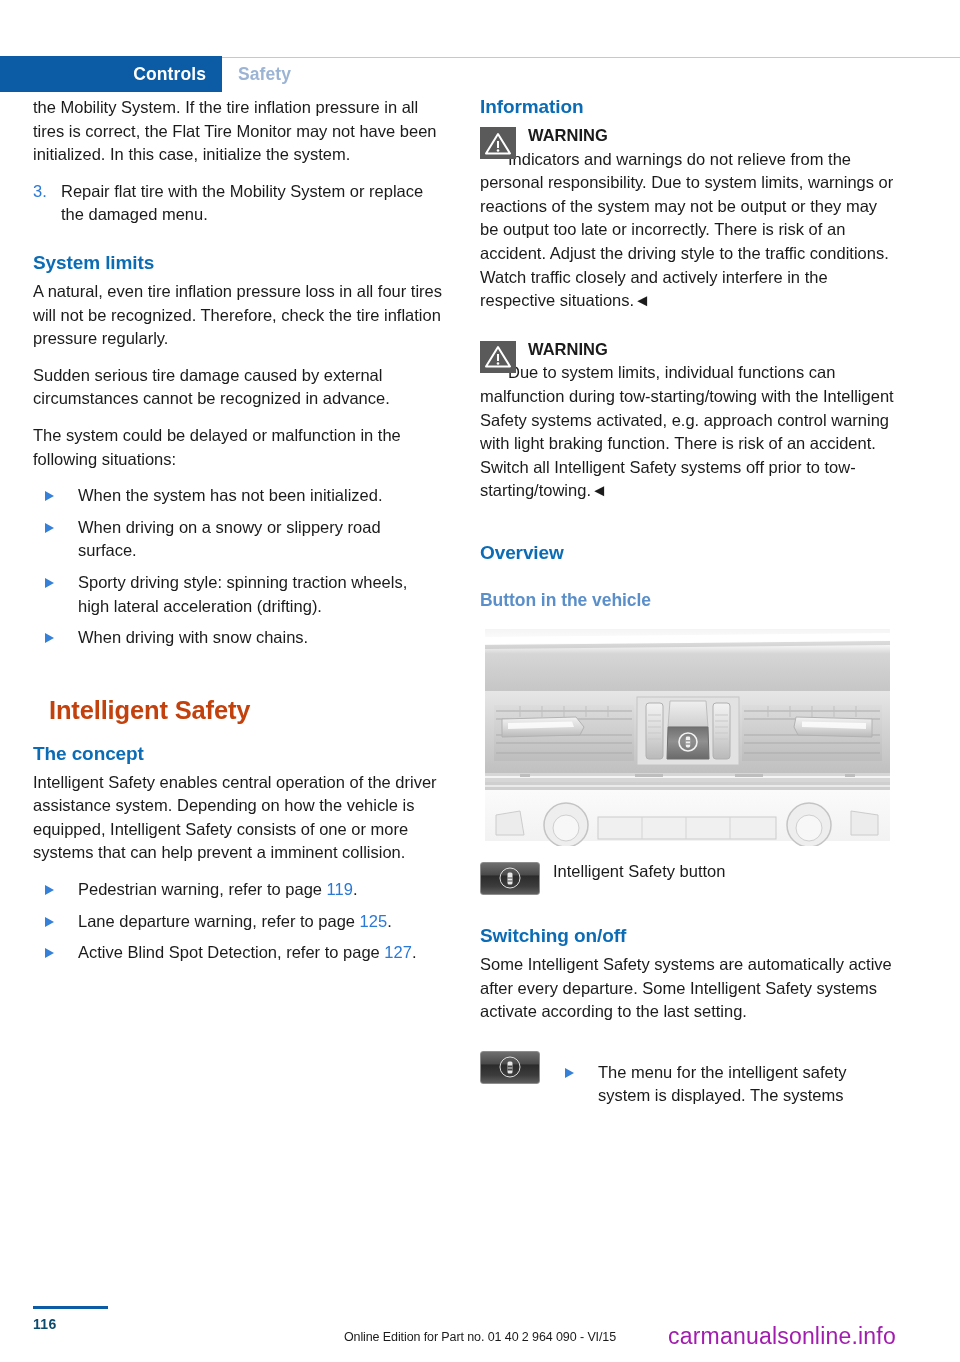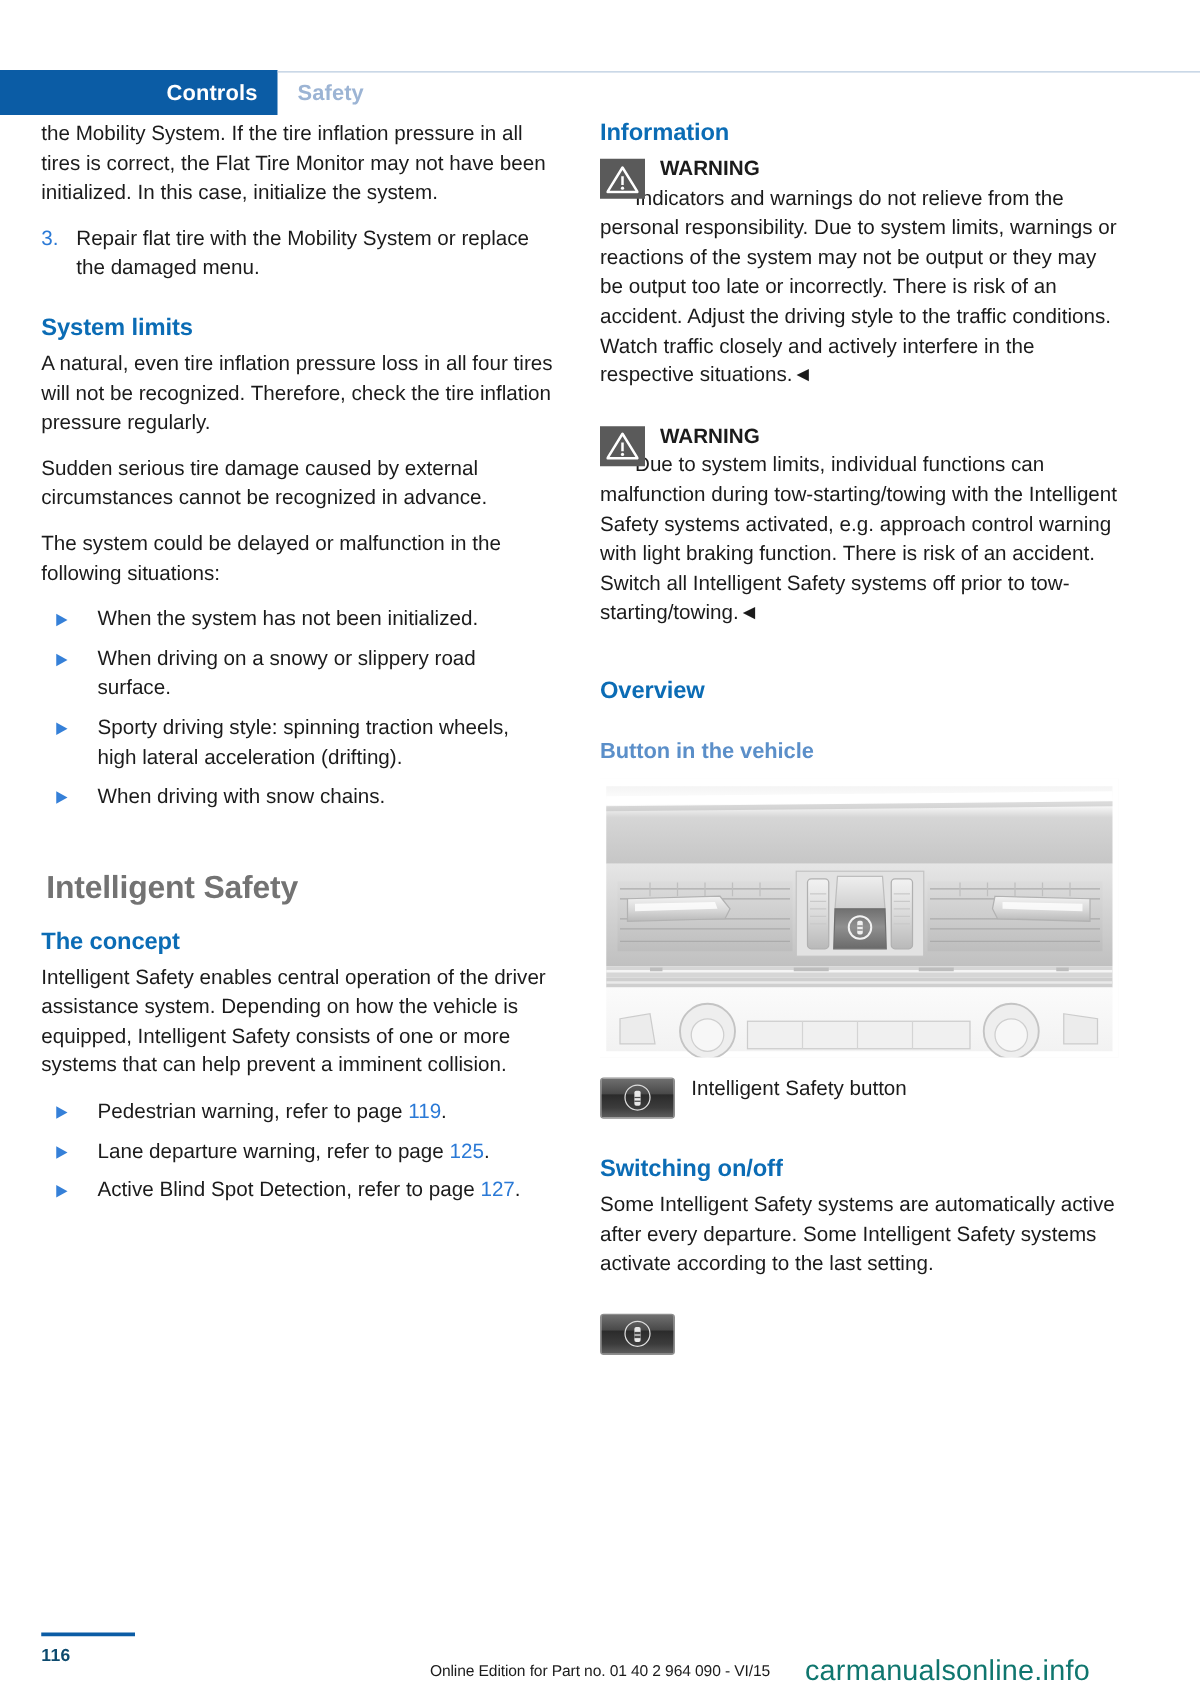--- a/index.html
+++ b/index.html
@@ -69,22 +69,22 @@
     font-size: 16.5px;
     line-height: 23.6px;
     color: #1b1b1b;
     margin: 0;
   }
   .para { margin-bottom: 13px; }
 
   h1.chapter {
     font-size: 25.5px;
     font-weight: bold;
-    color: #737373;
-    margin: 0 0 18px 4px;
+    color: #c2410c;
+    margin: 0 0 18px 16px;
     letter-spacing: -.15px;
   }
   h2.sec {
     font-size: 19px;
     font-weight: bold;
     color: #0b6cb5;
     margin: 0 0 6px 0;
     letter-spacing: -.1px;
   }
   h3.subsec {
@@ -246,23 +246,23 @@
     position: absolute;
     left: 0; top: 1330px;
     width: 960px;
     text-align: center;
     font-size: 12.5px;
     color: #1b1b1b;
     letter-spacing: -.1px;
   }
   .watermark {
     position: absolute;
-    left: 644px; top: 1323px;
+    left: 668px; top: 1323px;
     font-size: 23px;
-    color: #0f766e;
+    color: #a21caf;
     letter-spacing: .2px;
     white-space: nowrap;
   }
   .spacer-12 { height: 12px; }
   .spacer-20 { height: 20px; }
   .spacer-26 { height: 26px; }
   .spacer-34 { height: 34px; }
 </style>
 </head>
 <body>
@@ -555,20 +555,28 @@
 
     <div class="iconrow">
       <div class="iconcell">
         <div class="btn-icon">
           <span class="glyph">
               <span class="bar"></span>
             </span>
         </div>
       </div>
       <div class="iconbody">
+        <ul class="blist">
+          <li class="bitem bitem-nested">
+            <span class="bullet">
+                <i class="bullet-tri"></i>
+              </span>
+            <span class="btext">The menu for the intelligent safety system is displayed. The systems</span>
+          </li>
+        </ul>
       </div>
     </div>
 
   </div>
 
   <div class="footer-rule"></div>
   <div class="page-num">116</div>
   <div class="footer-note">Online Edition for Part no. 01 40 2 964 090 - VI/15</div>
   <div class="watermark">carmanualsonline.info</div>
 

